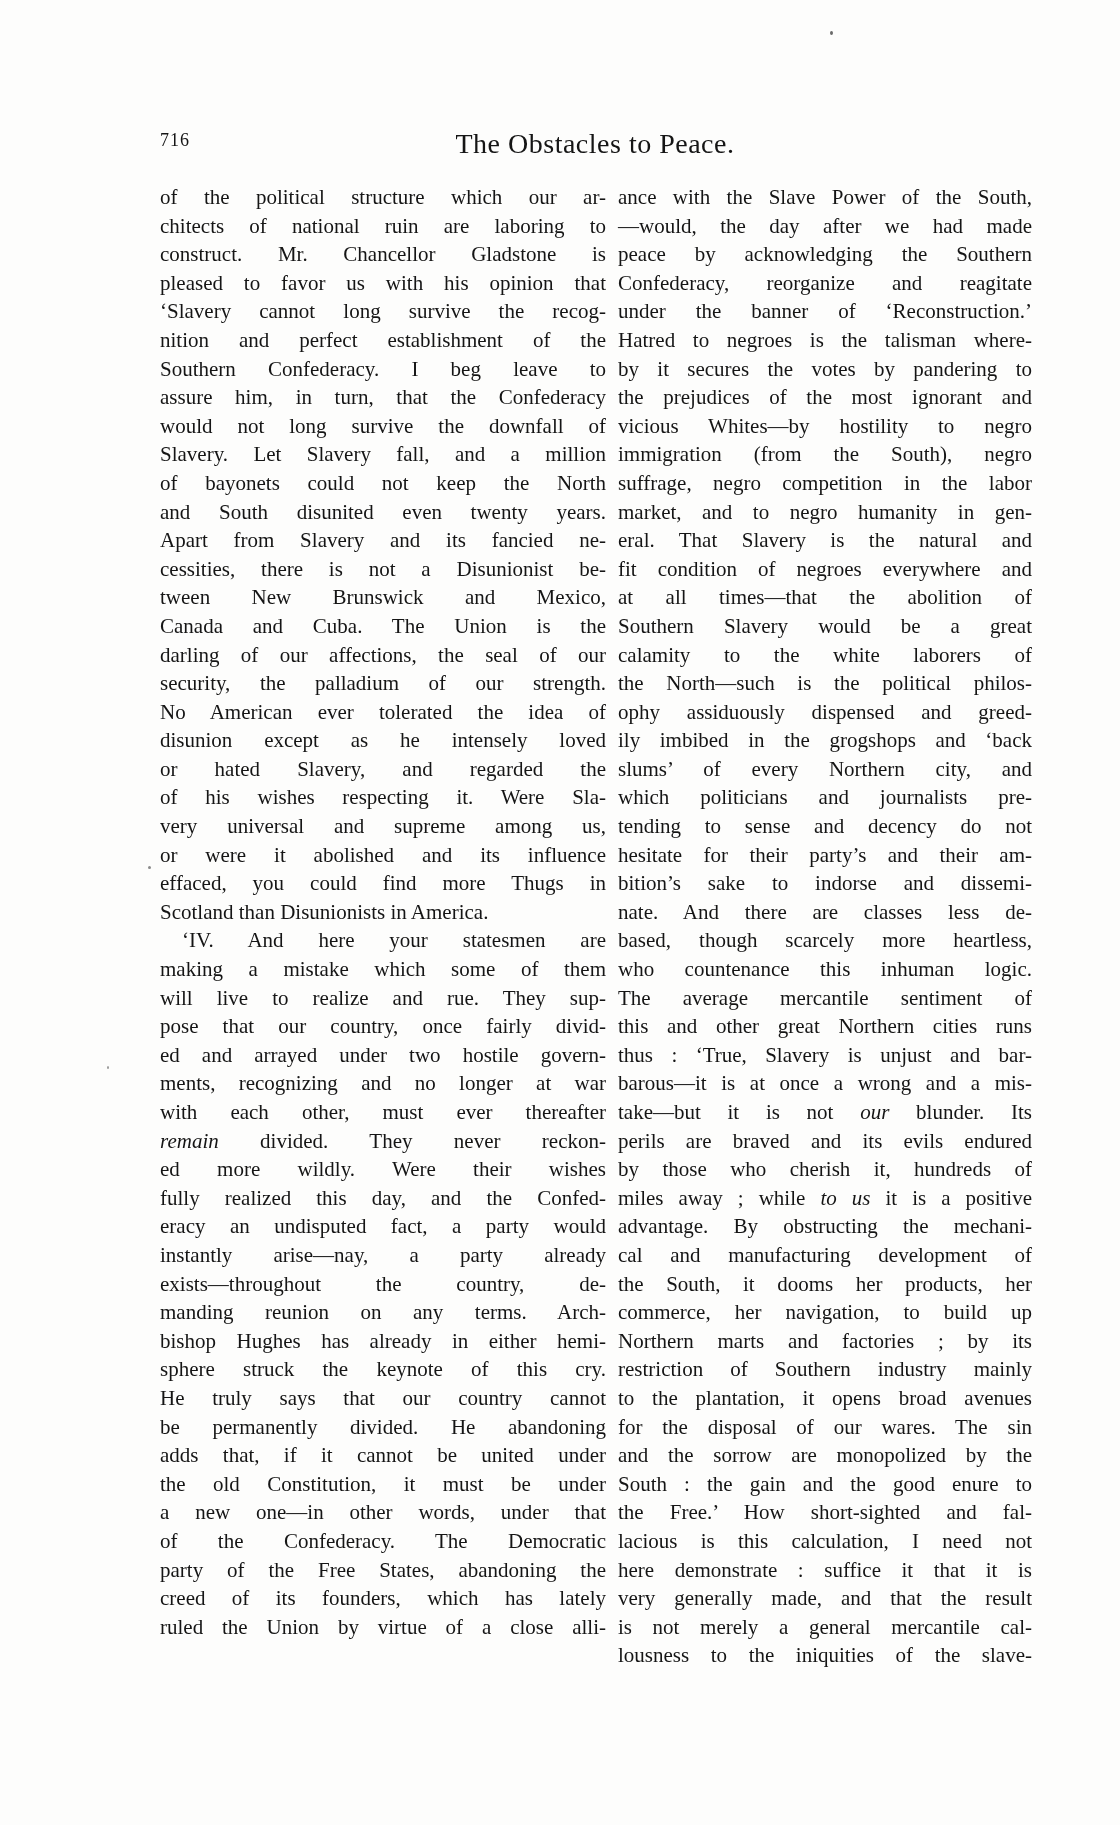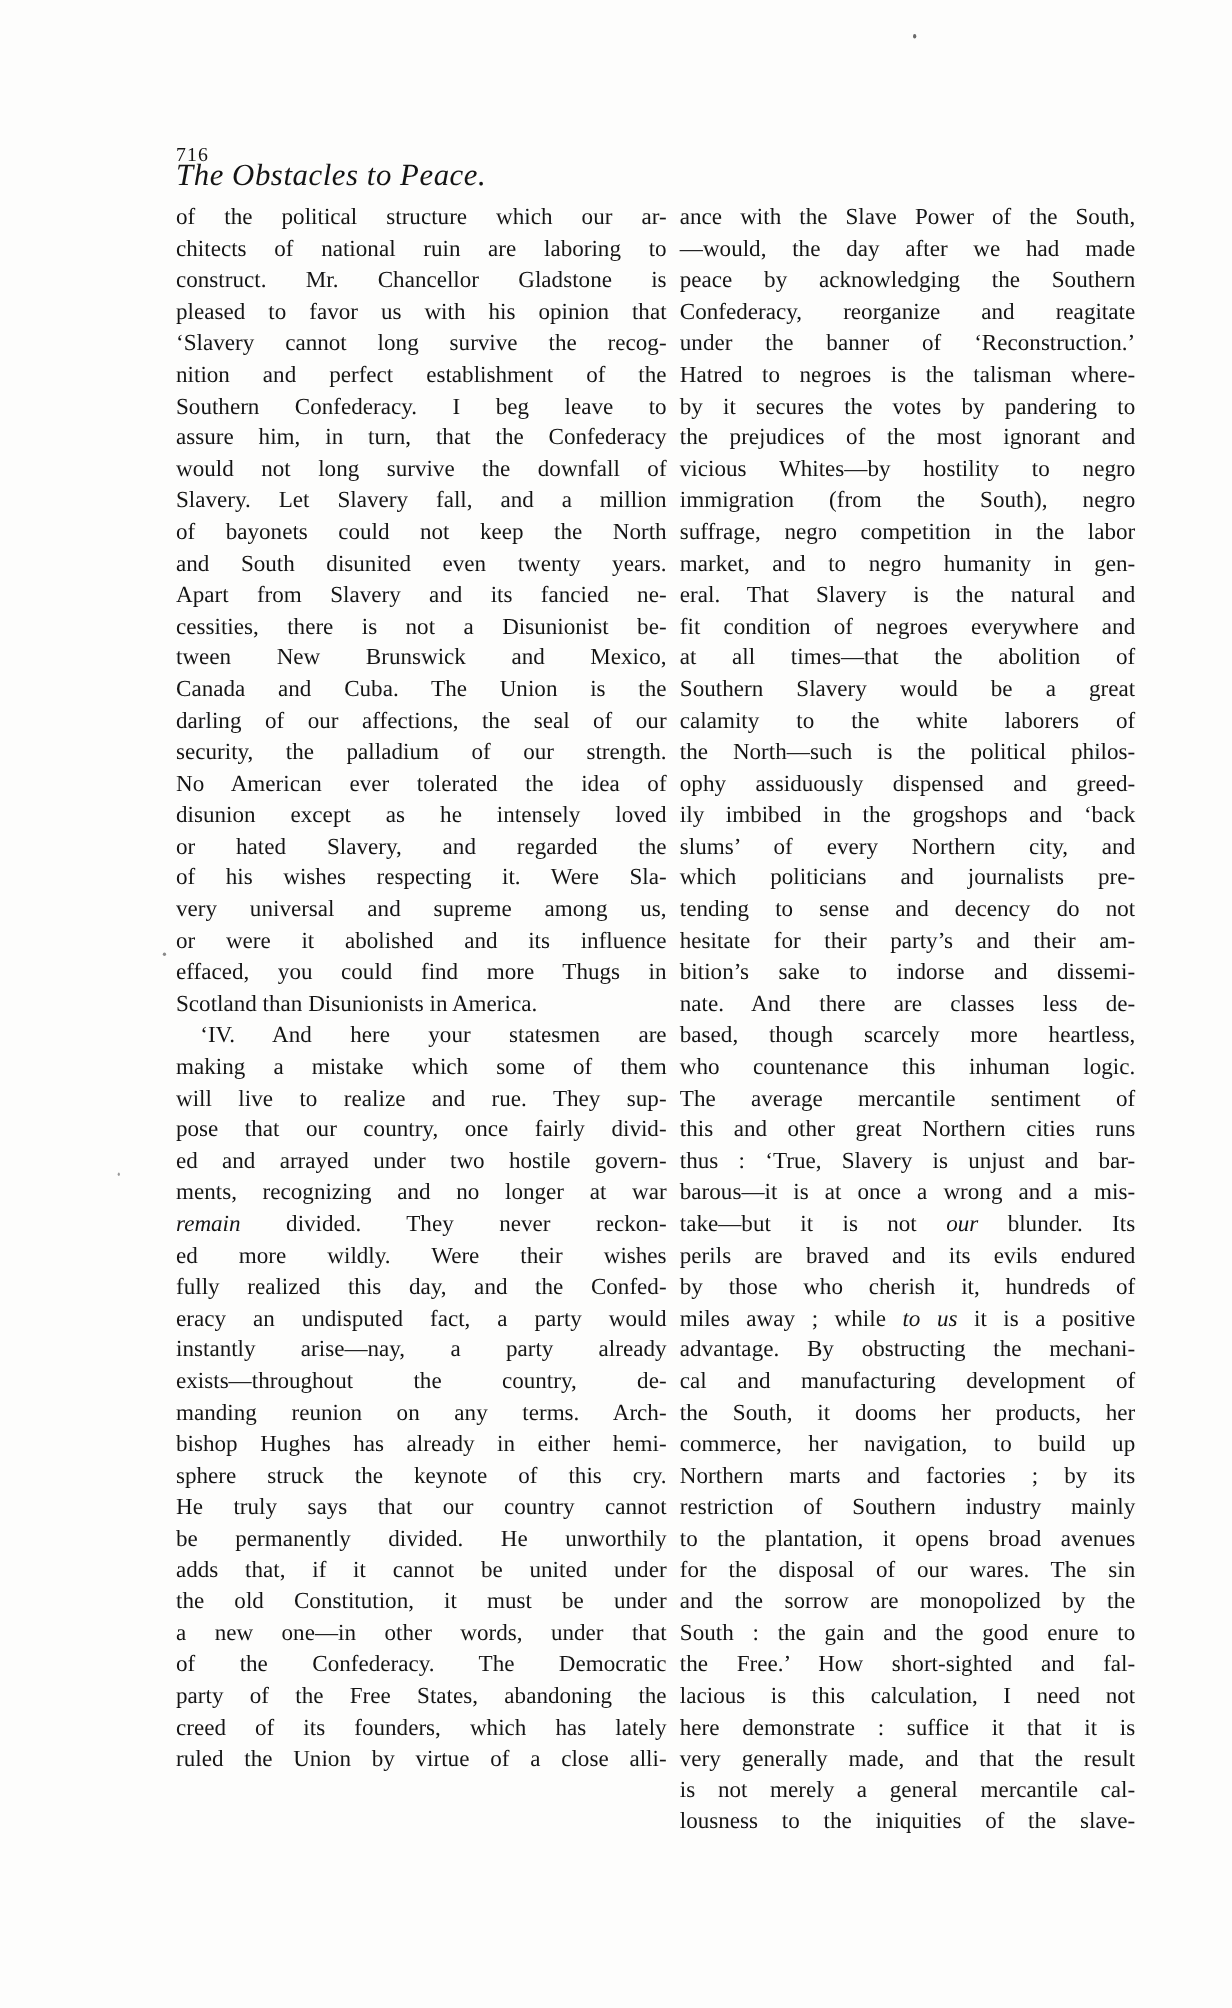--- a/index.html
+++ b/index.html
@@ -16,23 +16,22 @@
     overflow:hidden;
   }
   .running-head {
     position:absolute; top:128px; left:160px; width:870px; height:40px;
   }
   .page-number {
     position:absolute; left:0; top:2px;
     font-size:18px; letter-spacing:1px;
   }
   .page-title {
-    position:absolute; left:0; right:0; top:16px;
-    text-align:left;
-    font-style:italic;
+    position:absolute; left:0; right:0; top:0;
+    text-align:center;
     font-size:28px;
     letter-spacing:0.5px;
   }
   .columns {
     position:absolute; top:183px; left:160px;
     display:flex; gap:12px;justify-content:space-between;
   }
   .col { display:block; }
   .col-left  { width:446px; }
   .col-right { width:414px; }
@@ -93,31 +92,32 @@
         <div class="line">very universal and supreme among us,</div>
         <div class="line">or were it abolished and its influence</div>
         <div class="line">effaced, you could find more Thugs in</div>
         <div class="line end">Scotland than Disunionists in America.</div>
         <div class="line indent">‘IV. And here your statesmen are</div>
         <div class="line">making a mistake which some of them</div>
         <div class="line">will live to realize and rue.  They sup-</div>
         <div class="line">pose that our country, once fairly divid-</div>
         <div class="line">ed and arrayed under two hostile govern-</div>
         <div class="line">ments, recognizing and no longer at war</div>
+        <div class="line">with each other, must ever thereafter</div>
         <div class="line"><i>remain</i> divided.  They never reckon-</div>
         <div class="line">ed more wildly.  Were their wishes</div>
         <div class="line">fully realized this day, and the Confed-</div>
         <div class="line">eracy an undisputed fact, a party would</div>
         <div class="line">instantly arise—nay, a party already</div>
         <div class="line">exists—throughout the country, de-</div>
         <div class="line">manding reunion on any terms.  Arch-</div>
         <div class="line">bishop Hughes has already in either hemi-</div>
         <div class="line">sphere struck the keynote of this cry.</div>
         <div class="line">He truly says that our country cannot</div>
-        <div class="line">be permanently divided.  He unworthily</div>
+        <div class="line">be permanently divided.  He abandoning</div>
         <div class="line">adds that, if it cannot be united under</div>
         <div class="line">the old Constitution, it must be under</div>
         <div class="line">a new one—in other words, under that</div>
         <div class="line">of the Confederacy.  The Democratic</div>
         <div class="line">party of the Free States, abandoning the</div>
         <div class="line">creed of its founders, which has lately</div>
         <div class="line">ruled the Union by virtue of a close alli-</div>
       </div>
     <div class="col col-right">
         <div class="line">ance with the Slave Power of the South,</div>

